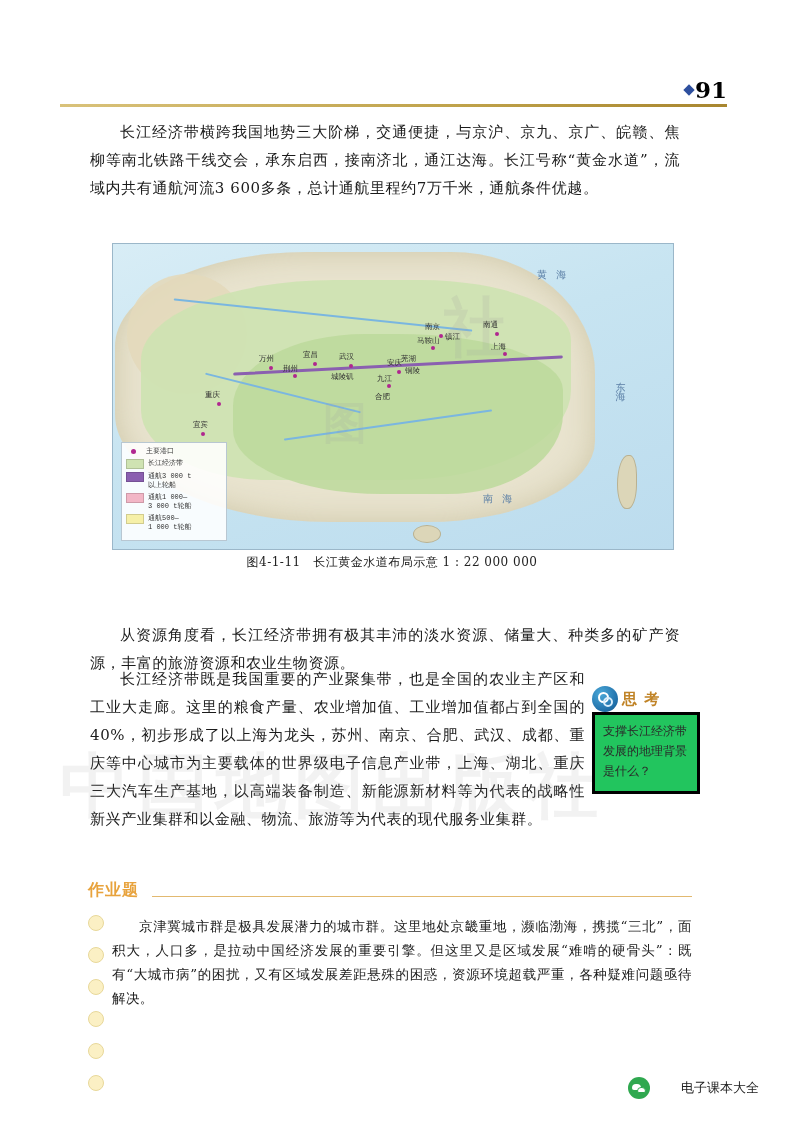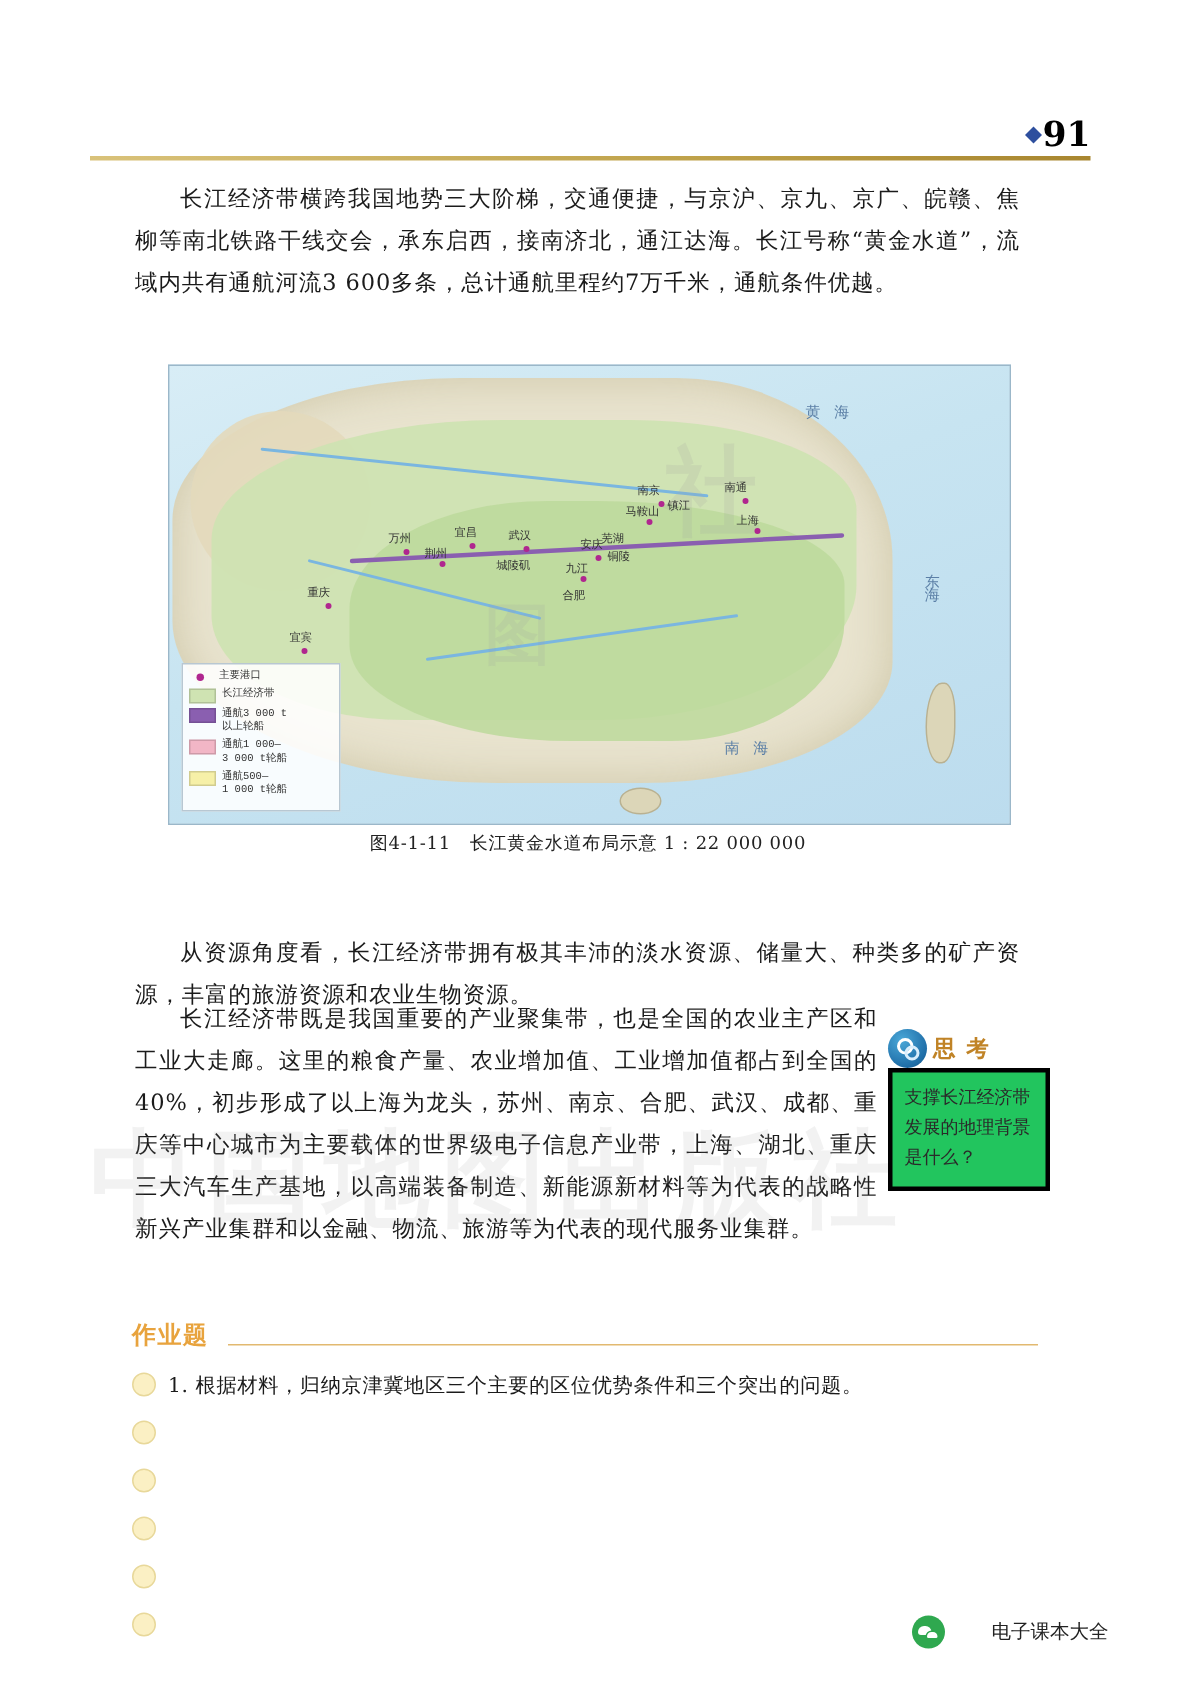--- a/index.html
+++ b/index.html
@@ -342,21 +342,21 @@
     line-height: 24px;
     letter-spacing: .4px;
     text-align: justify;
     font-family: "DejaVu Serif", serif;
     color: #1b1b1b;
   }
 
   
   .footer {
     position: absolute;
-    right: 48px;
+    right: 28px;
     bottom: 22px;
     display: flex;
     align-items: center;
     gap: 25px;
   }
   .footer-logo {
     width: 22px;
     height: 22px;
     border-radius: 50%;
     background: #2fa84f;
@@ -506,22 +506,19 @@
 <div class="hw-rule"></div>
 <div class="hw-dots">
   <div class="hw-dot"></div>
   <div class="hw-dot"></div>
   <div class="hw-dot"></div>
   <div class="hw-dot"></div>
   <div class="hw-dot"></div>
   <div class="hw-dot"></div>
 </div>
 <div class="hw-body">
-  <div>
-    <span>1.</span>
-    <span>根据材料，归纳京津冀地区三个主要的区位优势条件和三个突出的问题。</span>
-  </div>
+  <div style="text-indent:2em; margin-top:2px;">京津冀城市群是极具发展潜力的城市群。这里地处京畿重地，濒临渤海，携揽“三北”，面积大，人口多，是拉动中国经济发展的重要引擎。但这里又是区域发展“难啃的硬骨头”：既有“大城市病”的困扰，又有区域发展差距悬殊的困惑，资源环境超载严重，各种疑难问题亟待解决。</div>
 </div>
 
 <div class="footer">
   <div class="footer-logo"></div>
   <div class="footer-text">电子课本大全</div>
 </div>
 
 </body></html>

